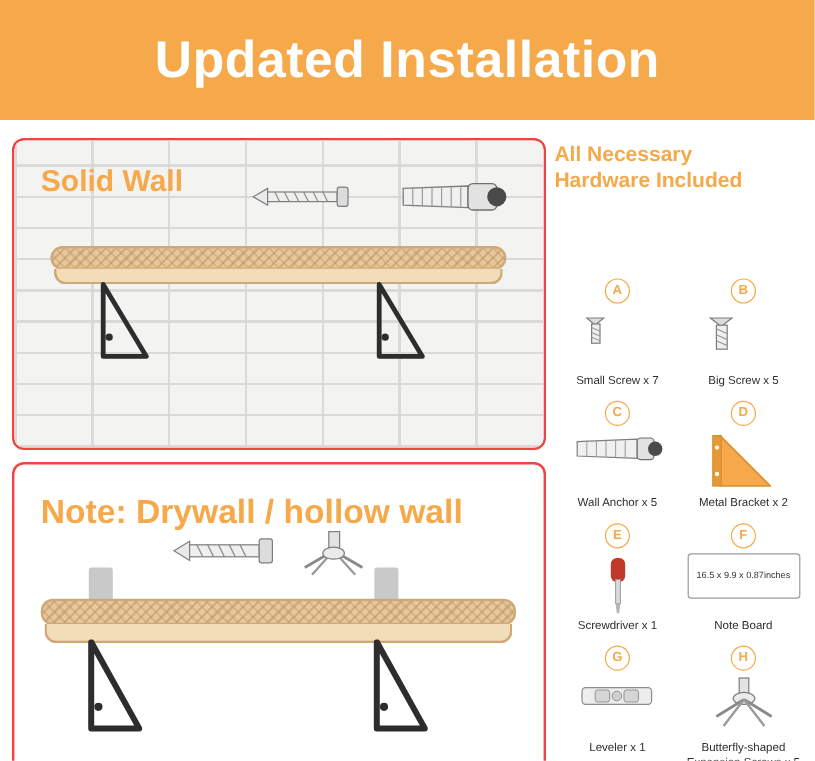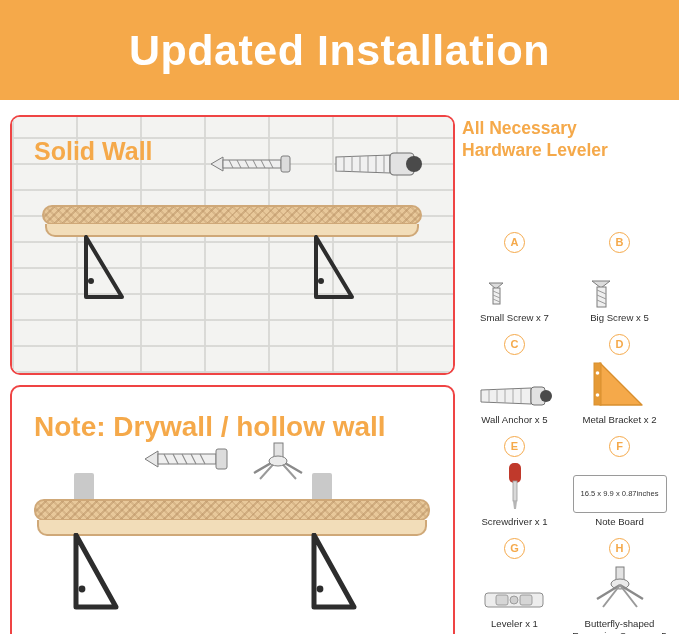--- a/index.html
+++ b/index.html
@@ -81,21 +81,21 @@
     text-align:left;font-size:17.5px;font-weight:bold;color:#f5a94a;
     line-height:1.25;
   }
   .hw-grid{position:relative;margin-top:12px;}
   .hw-item{position:absolute;width:105px;text-align:center;}
   .badge{
     width:19px;height:19px;border-radius:50%;border:1.4px solid #f5a94a;
     color:#f5a94a;font-size:11px;font-weight:bold;line-height:19px;
     margin:0 auto 4px auto;background:#fff;
   }
-  .hw-art{height:52px;display:flex;align-items:flex-end;justify-content:center;}
+  .hw-art{height:52px;display:flex;align-items:flex-start;justify-content:center;}
   .hw-label{font-size:9.6px;color:#2e2e2e;line-height:1.3;margin-top:3px;}
   .board-box{
     width:92px;height:36px;border:1.3px solid #9a9a9a;border-radius:3px;
     display:flex;align-items:center;justify-content:center;
     font-size:7.6px;color:#333;background:#fff;margin:0 auto;
   }
 </style>
 </head>
 <body>
 
@@ -199,21 +199,21 @@
         <path d="M6,2 L6,74 L46,74 Z" fill="none" stroke="#2d2d2d" stroke-width="5" stroke-linejoin="round"></path>
         <circle cx="12" cy="56" r="3.4" fill="#2d2d2d"></circle>
       </svg>
 
     </div>
   </div>
 
   <div class="right-col">
     <div class="hw-title">
       <div>All Necessary</div>
-      <div>Hardware Leveler</div>
+      <div>Hardware Included</div>
     </div>
 
     <div class="hw-grid" style="height:460px;">
 
       <div class="hw-item" style="left:0px;top:58px;">
         <div class="badge">A</div>
         <div class="hw-art">
           <svg width="64" height="34">
             <polygon points="6,8 20,8 13,14" fill="#dcdcdc" stroke="#7d7d7d" stroke-width="1"></polygon>
             <rect x="10" y="13" width="7" height="16" fill="#efefef" stroke="#7d7d7d" stroke-width="1"></rect>

